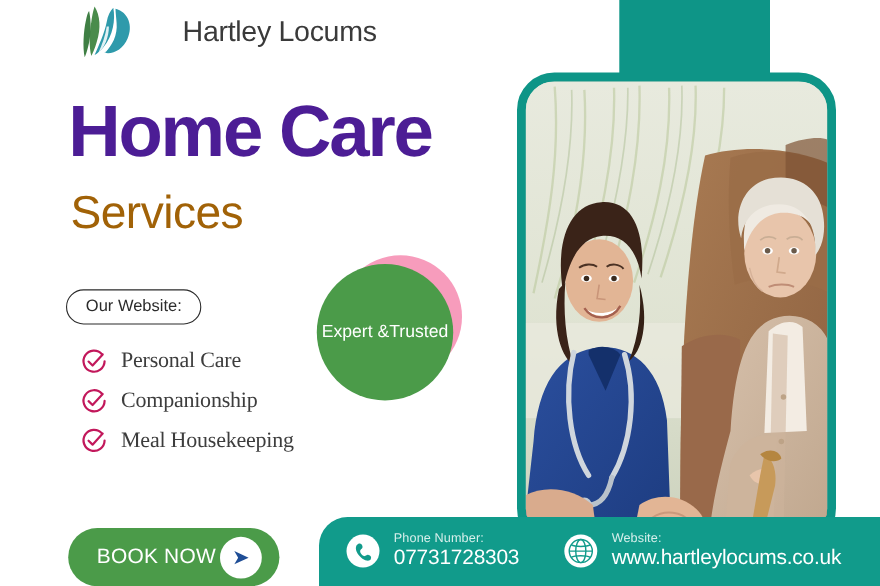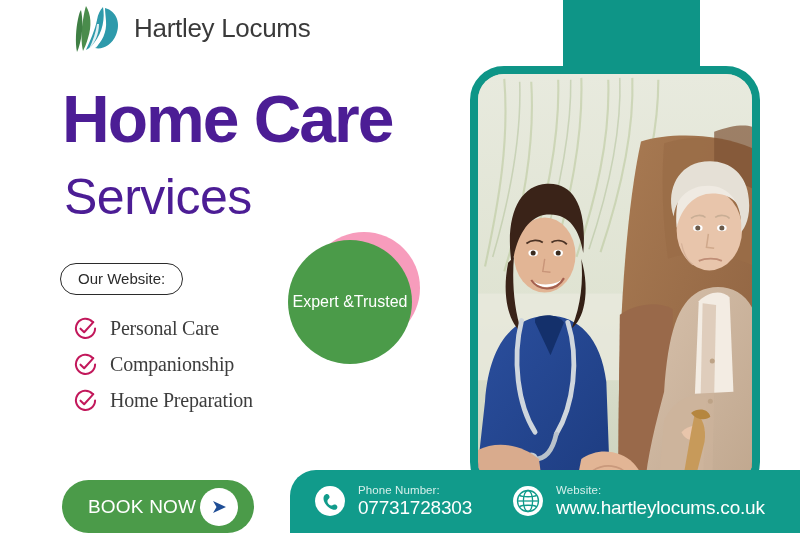--- a/index.html
+++ b/index.html
@@ -29,41 +29,42 @@
     align-items: center;
     gap: 10px;
   }
   .logo-mark { width: 52px; height: 52px; display: block; }
   .logo-text {
     font-size: 26px;
     color: #3a3a3a;
     letter-spacing: -0.3px;
     font-weight: 400;
     white-space: nowrap;
+    margin-left: 32px;
   }
 
   
   .headline {
     position: absolute;
     left: 62px;
     top: 86px;
     font-size: 66px;
     font-weight: bold;
     color: #4c1d95;
     letter-spacing: -2px;
     line-height: 1;
     white-space: nowrap;
   }
   .subhead {
     position: absolute;
     left: 64px;
     top: 172px;
-    font-size: 50px;
+    font-size: 42px;
     font-weight: 400;
-    color: #4c1d95;
+    color: #a16207;
     letter-spacing: -0.5px;
     line-height: 1;
     white-space: nowrap;
   }
 
   
   .pill {
     position: absolute;
     left: 60px;
     top: 263px;
@@ -266,21 +267,21 @@
       </span>
       <span class="svc-label">Companionship</span>
     </li>
     <li class="svc-item">
       <span>
         <svg class="svc-check" viewBox="0 0 24 24" xmlns="http://www.w3.org/2000/svg">
           <path d="M19.5 5.2 A10 10 0 1 0 22 12" fill="none" stroke="#c2185b" stroke-width="2.1" stroke-linecap="round"></path>
           <path d="M6.8 12.2 L10.6 15.9 L20.2 5.4" fill="none" stroke="#c2185b" stroke-width="2.1" stroke-linecap="round" stroke-linejoin="round"></path>
         </svg>
       </span>
-      <span class="svc-label">Home Preparation</span>
+      <span class="svc-label">Meal Housekeeping</span>
     </li>
   </ul>
 
   <div class="badge-wrap">
     <div class="badge-pink"></div>
     <div class="badge-green">
       <span>Expert &amp;</span>
       <span>Trusted</span>
     </div>
   </div>

